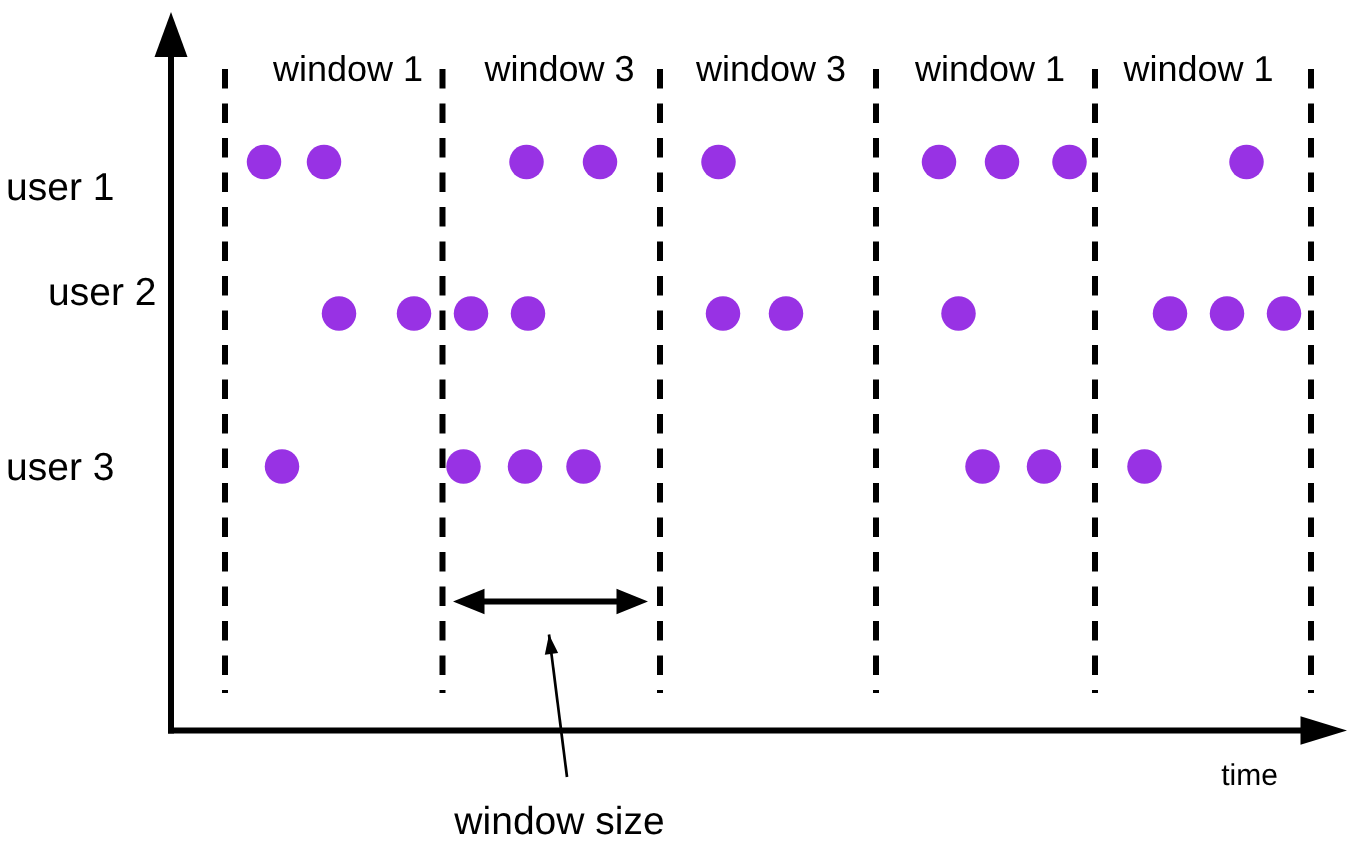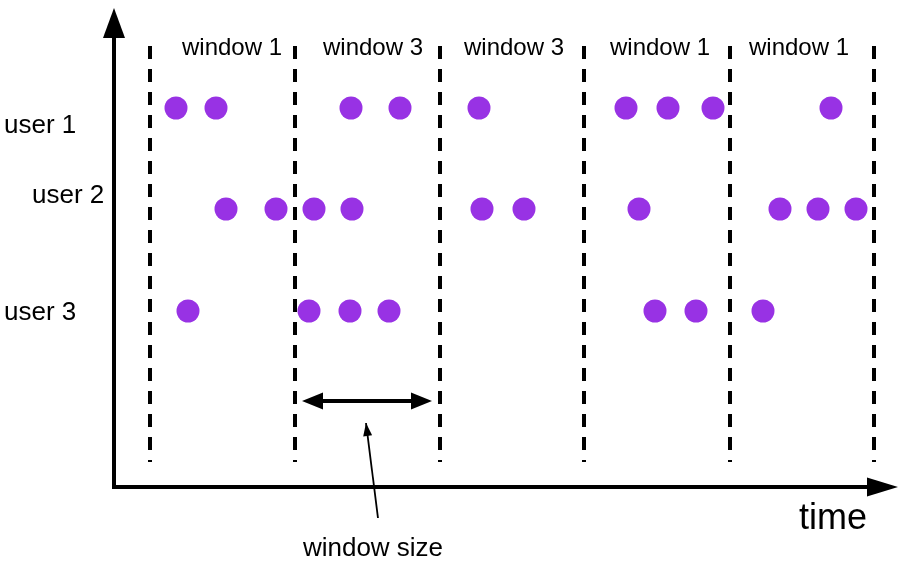--- a/index.html
+++ b/index.html
@@ -4,21 +4,21 @@
 <style>
   html,body{margin:0;padding:0;background:#ffffff;}
   #stage{
     position:relative;width:900px;height:565px;background:#ffffff;
     font-family:"Liberation Sans",sans-serif;overflow:hidden;
   }
   #diagram{position:absolute;left:0;top:0;}
   .lbl{position:absolute;color:#000000;white-space:nowrap;line-height:1;}
   .user-label{font-size:26px;transform:translateY(-50%);}
   .window-label{font-size:24px;transform:translate(-50%,-50%);}
-  .time-label{font-size:36px;transform:translate(-50%,-50%);}
+  .time-label{font-size:20px;transform:translate(-50%,-50%);}
   .wsize-label{font-size:26px;transform:translate(-50%,-50%);}
 </style>
 </head>
 <body>
 
 <div id="stage">
   <svg id="diagram" width="900" height="565">
       <line x1="114" y1="489" x2="114" y2="34" stroke="#000000" stroke-width="4"></line>
       <polygon points="114,8 125.0,38.0 103.0,38.0" fill="#000000"></polygon>
       <line x1="112" y1="487" x2="870" y2="487" stroke="#000000" stroke-width="4"></line>

